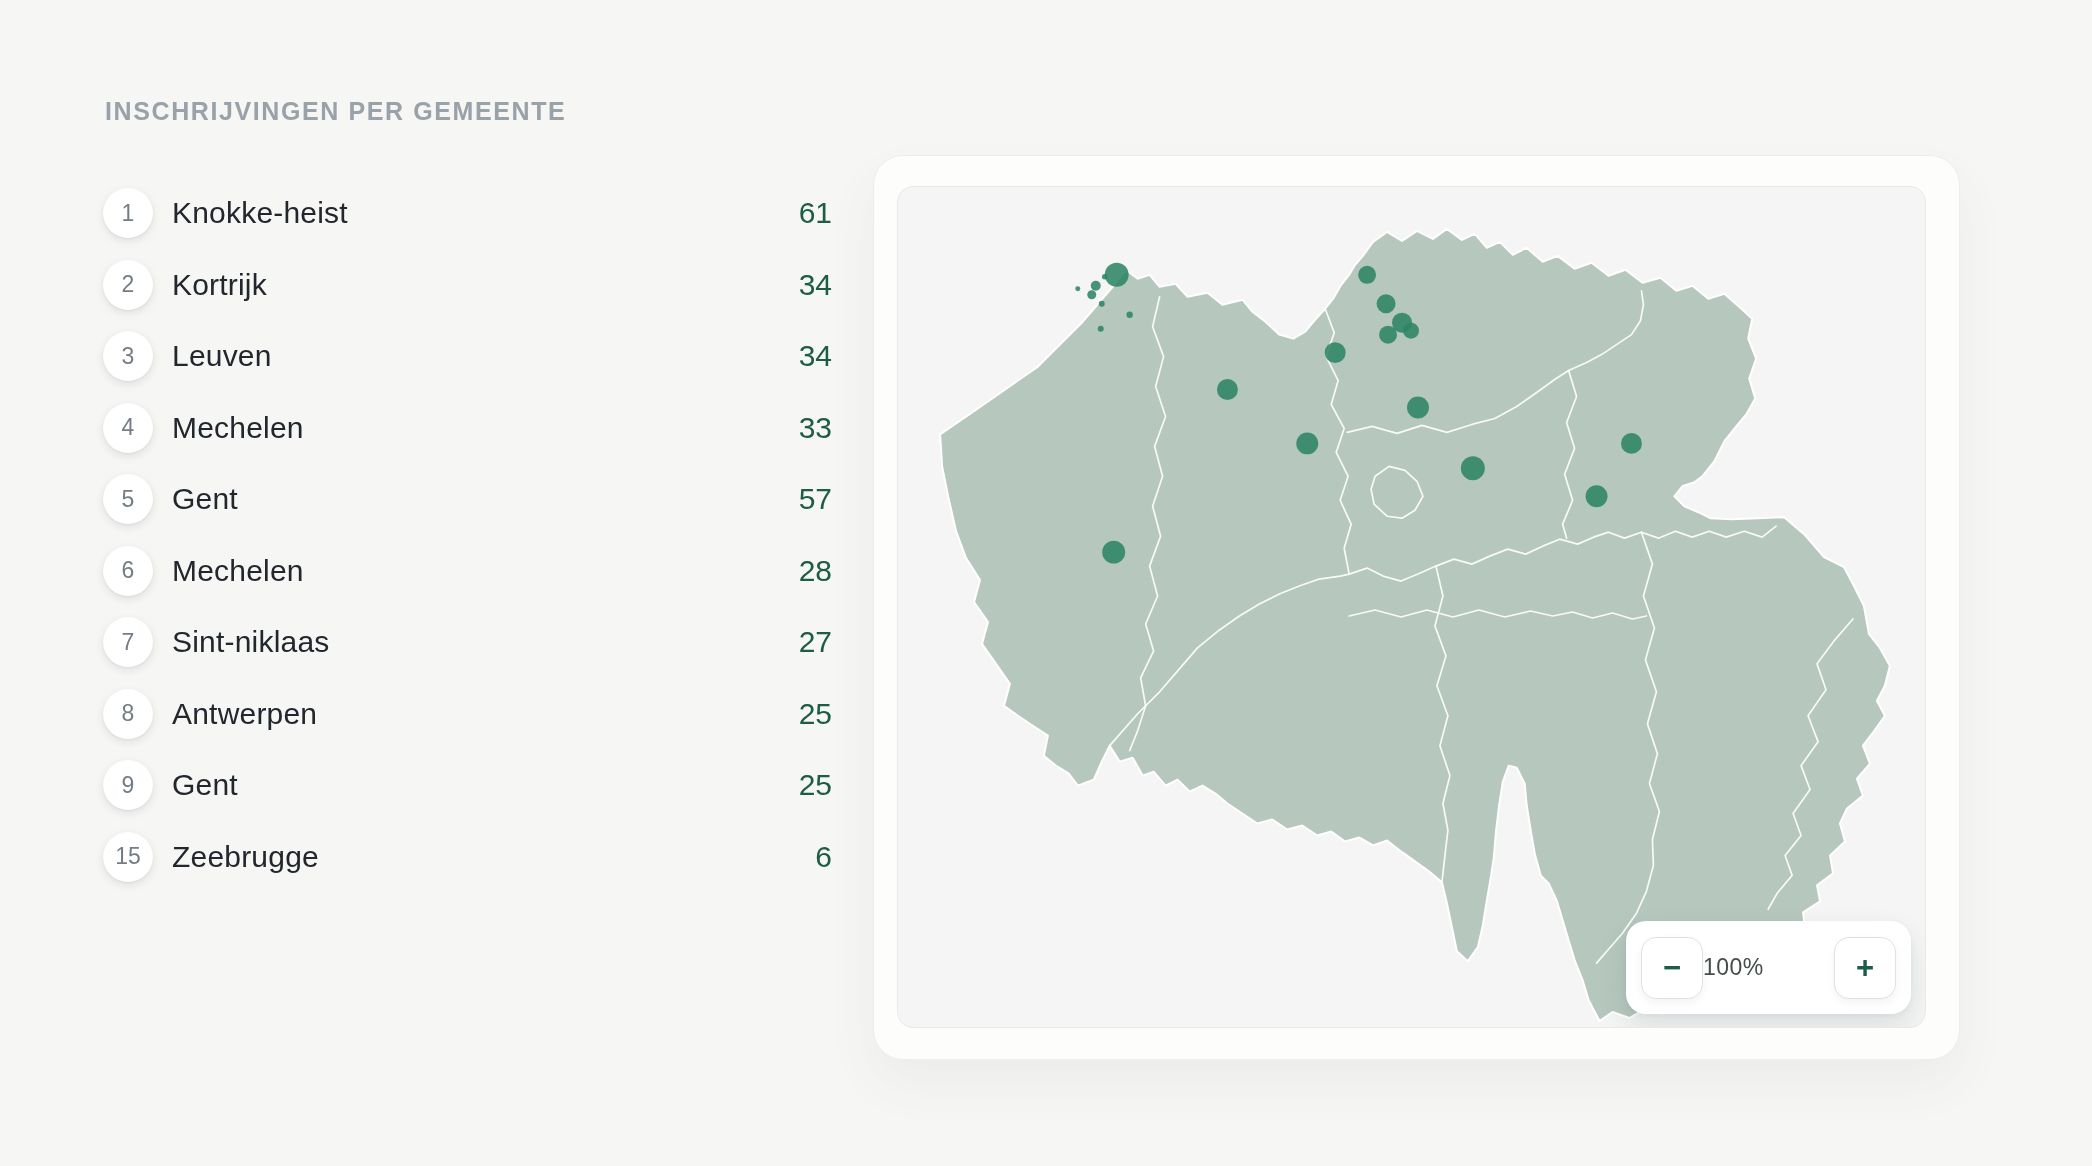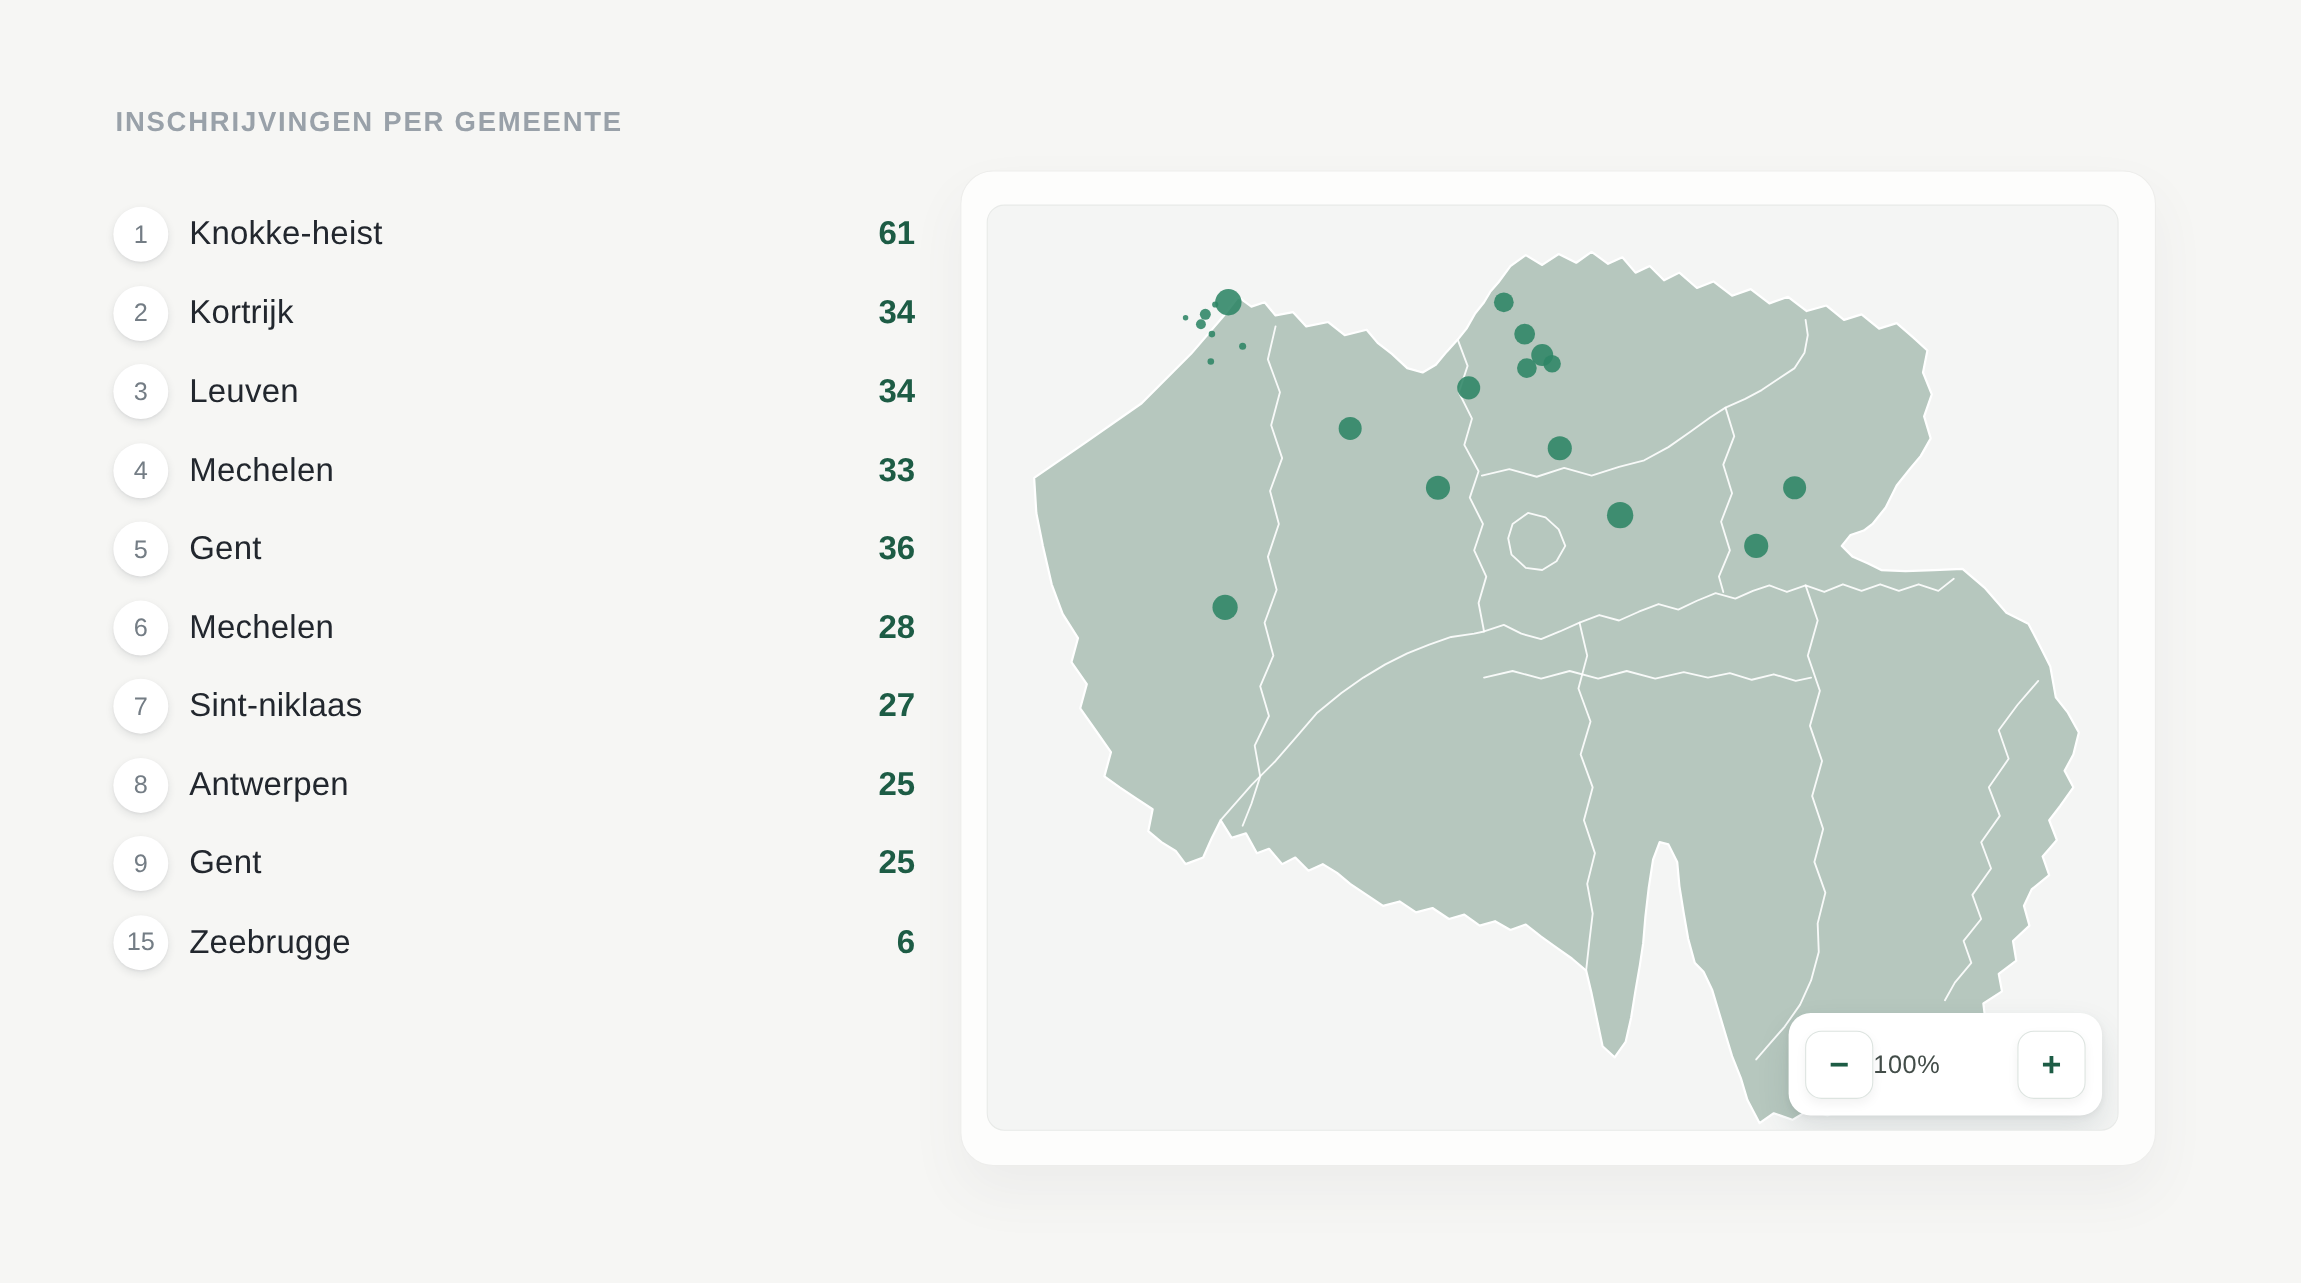--- a/index.html
+++ b/index.html
@@ -29,21 +29,21 @@
     width:50px;height:50px;border-radius:50%;background:#fff;
     box-shadow:0 3px 8px rgba(30,40,50,.10),0 1px 2px rgba(30,40,50,.06);
     display:flex;align-items:center;justify-content:center;
     font-size:23px;color:var(--rank-gray);flex:0 0 auto;
   }
   .rank-name{
     margin-left:19px;font-size:30px;font-weight:500;
     color:var(--name-dark);letter-spacing:.2px;
   }
   .rank-value{
-    margin-left:auto;font-size:30px;font-weight:700;
+    margin-left:auto;font-size:30px;font-weight:400;
     color:var(--value-green);
   }
   .map-card{
     position:absolute;left:873px;top:155px;width:1087px;height:905px;
     background:var(--card);border:1px solid #ededeb;border-radius:30px;
     box-shadow:0 24px 50px rgba(80,90,100,.06);
   }
   .map-inner{
     position:absolute;left:23px;top:30px;width:1029px;height:842px;
     background:var(--inner);border:1px solid #e8eae8;border-radius:16px;
@@ -92,21 +92,21 @@
       <span class="rank-value">34</span>
     </li>
     <li class="rank-row">
       <span class="rank-badge">4</span>
       <span class="rank-name">Mechelen</span>
       <span class="rank-value">33</span>
     </li>
     <li class="rank-row">
       <span class="rank-badge">5</span>
       <span class="rank-name">Gent</span>
-      <span class="rank-value">36</span>
+      <span class="rank-value">57</span>
     </li>
     <li class="rank-row">
       <span class="rank-badge">6</span>
       <span class="rank-name">Mechelen</span>
       <span class="rank-value">28</span>
     </li>
     <li class="rank-row">
       <span class="rank-badge">7</span>
       <span class="rank-name">Sint-niklaas</span>
       <span class="rank-value">27</span>

